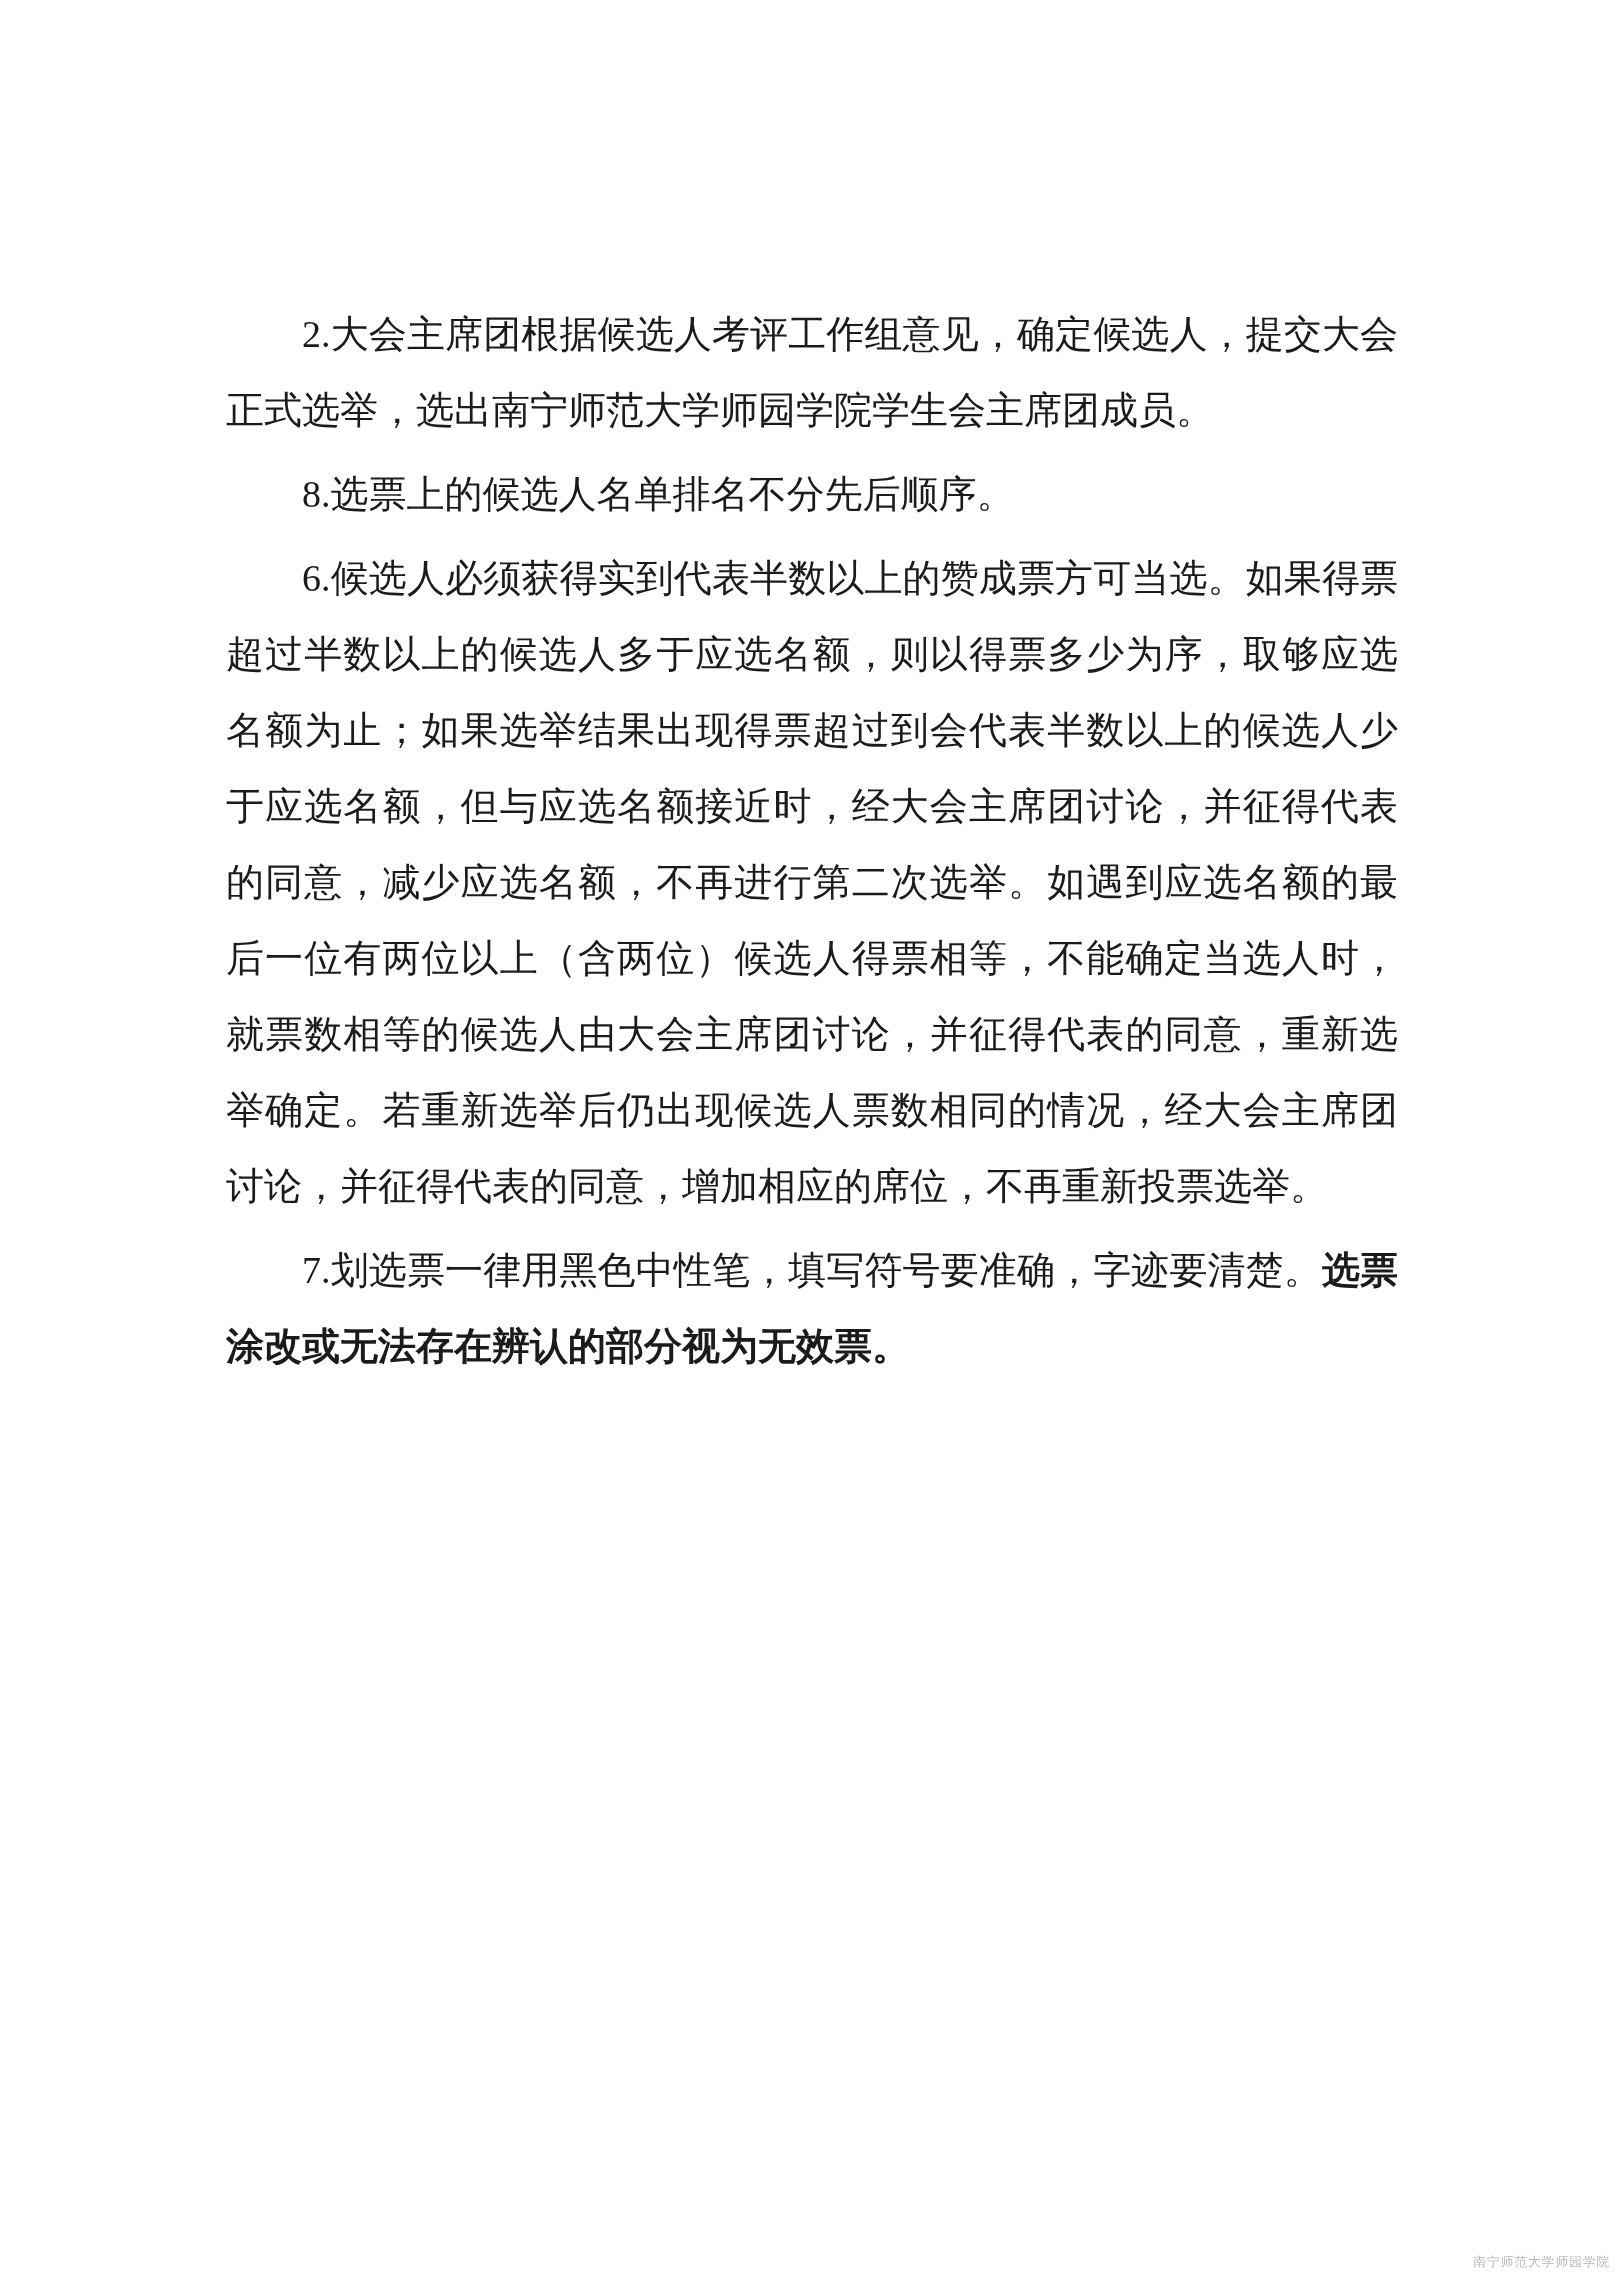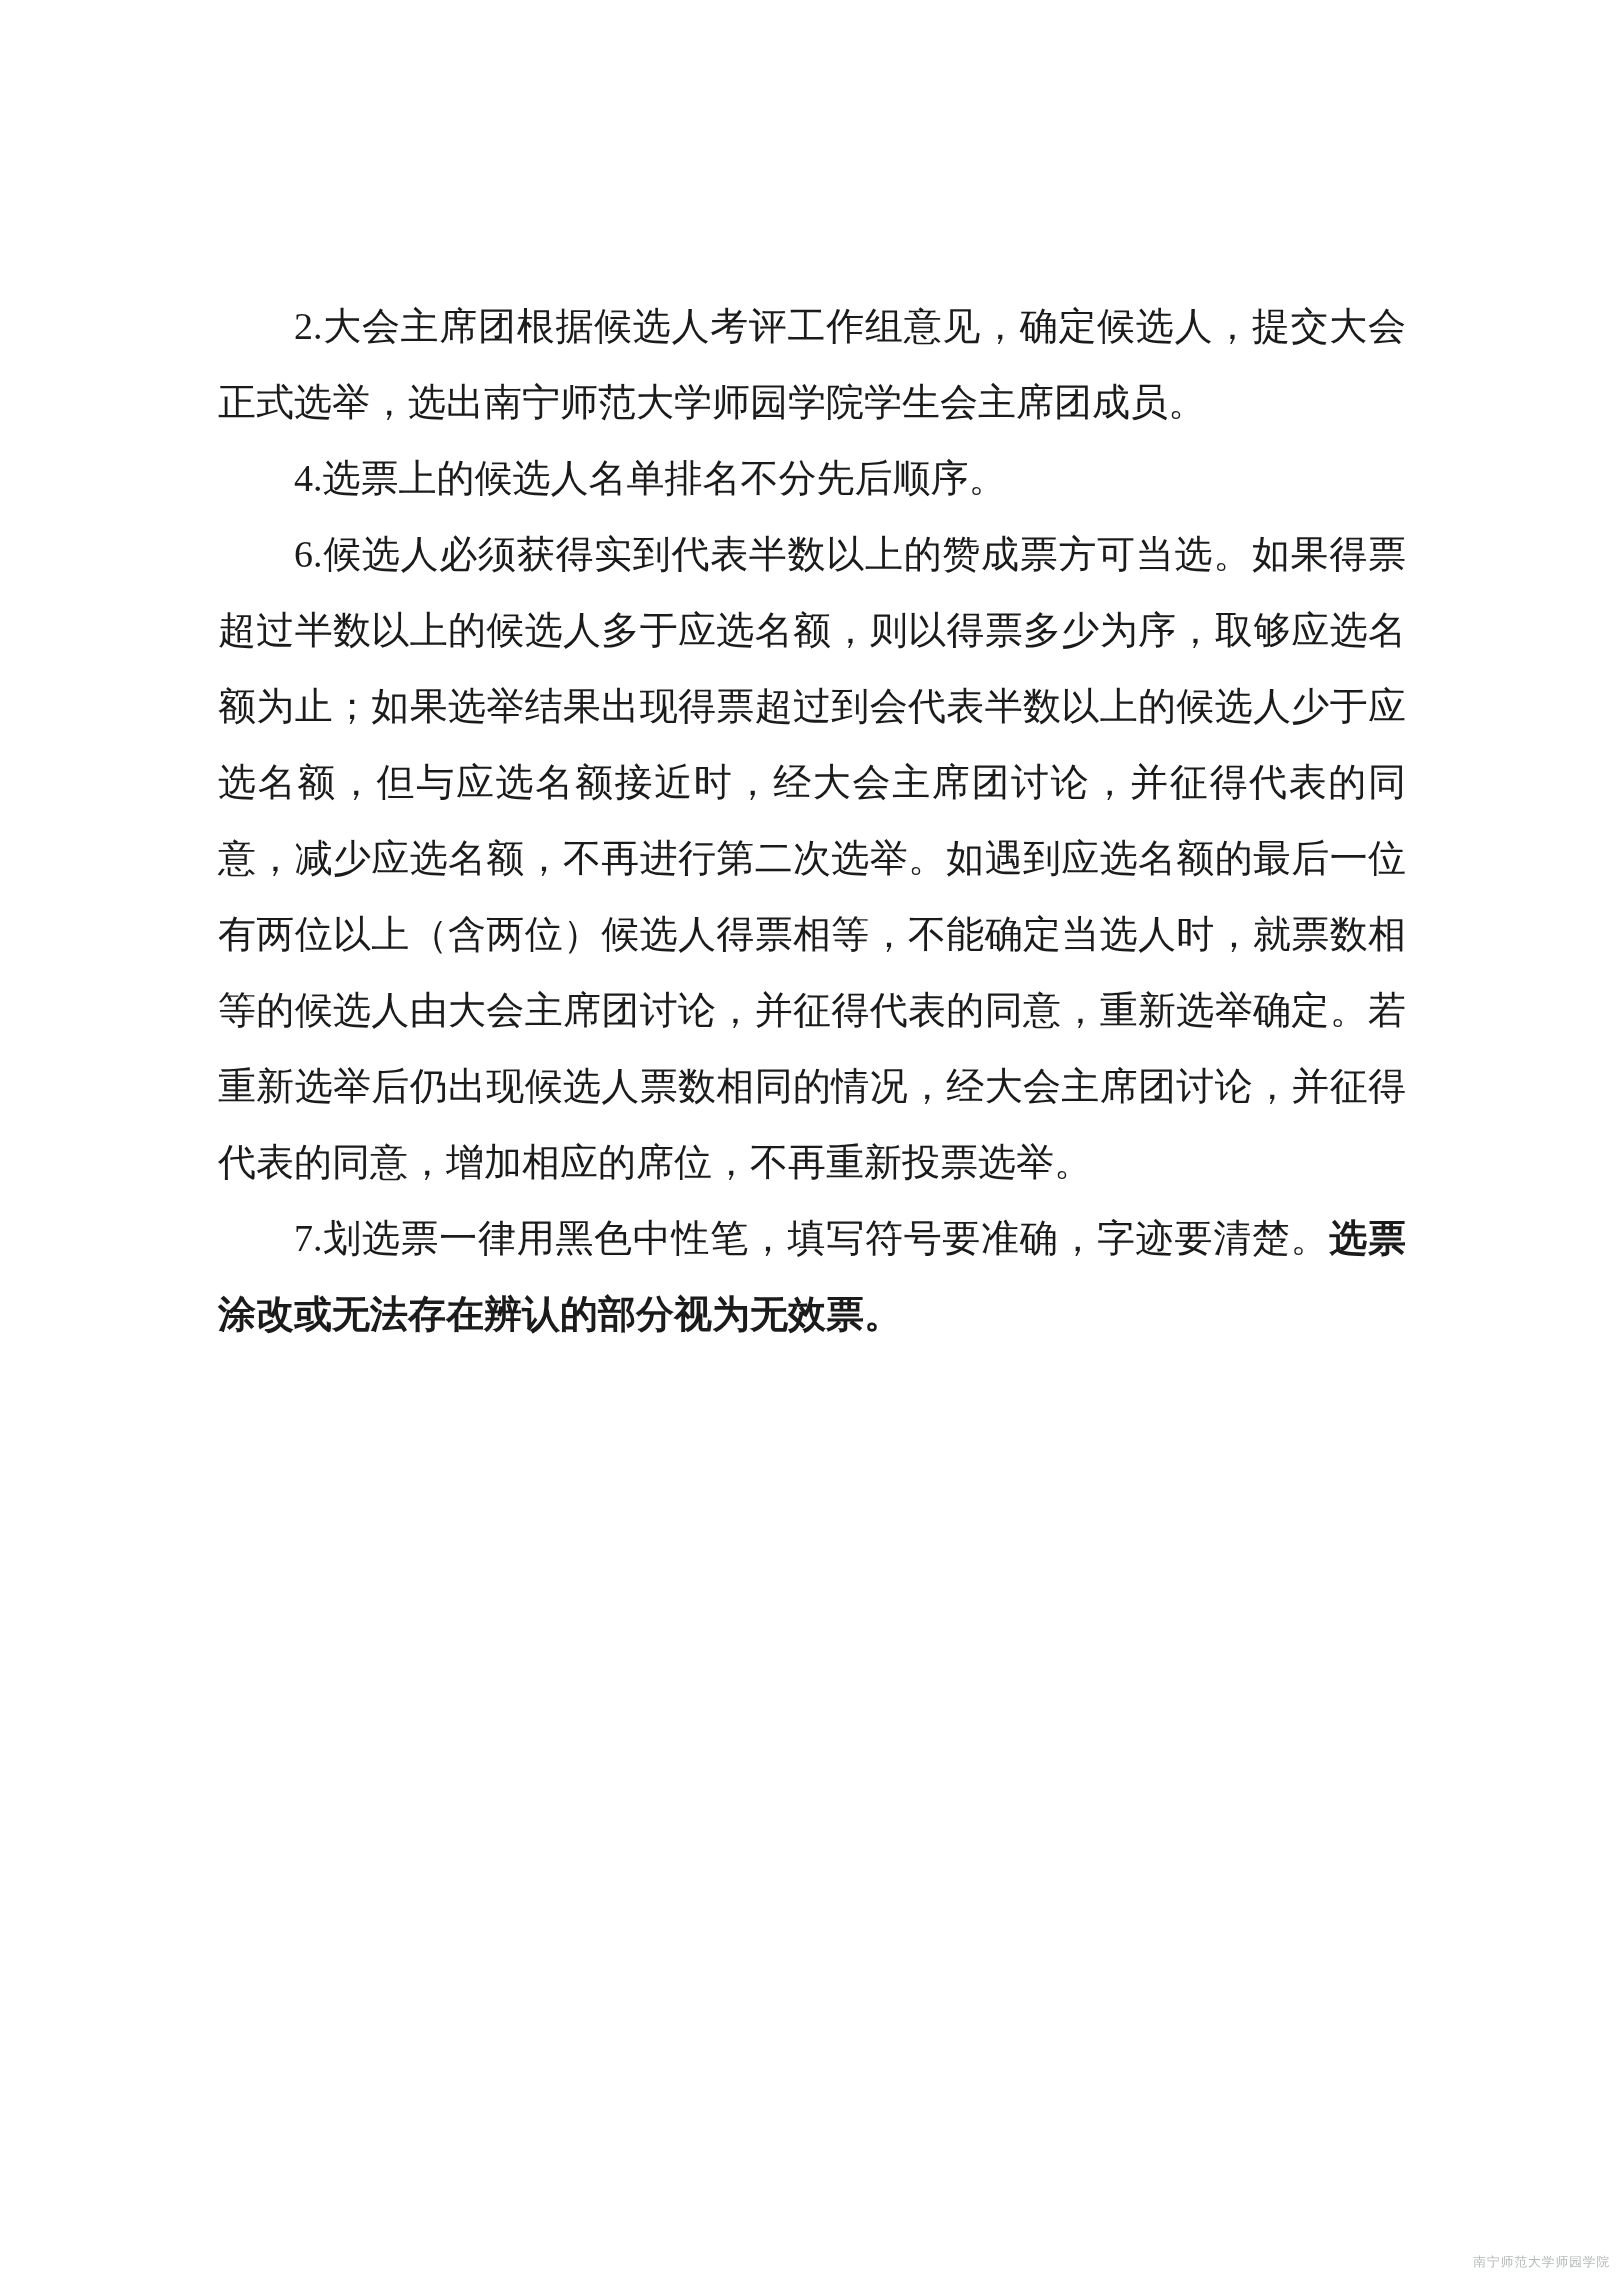--- a/index.html
+++ b/index.html
@@ -22,21 +22,21 @@
     background: #ffffff;
     overflow: hidden;
   }
   .text-block {
     position: absolute;
     left: 218px;
     top: 288px;
     width: 1188px;
   }
   .para {
-    margin: 0;
+    margin: 8px;
     padding: 0;
     font-size: 38px;
     line-height: 76px;
     color: #1b1b1b;
     text-align: justify;
     text-justify: inter-character;
     text-indent: 2em;
     word-break: break-all;
   }
   .para .bold-run {
@@ -54,21 +54,21 @@
 </style>
 </head>
 <body>
 
 <div class="page">
   <div class="text-block">
 
     <p class="para"><span>2.大会主席团根据候选人考评工作组意见，确定候选人，提交大会正式选举，选出南宁师范大学师园学院学生会主席团成员。</span></p>
 
 
-    <p class="para"><span>4.选票上的候选人名单排名不分先后顺序。</span></p>
+    <p class="para"><span>8.选票上的候选人名单排名不分先后顺序。</span></p>
 
 
     <p class="para"><span>6.候选人必须获得实到代表半数以上的赞成票方可当选。如果得票超过半数以上的候选人多于应选名额，则以得票多少为序，取够应选名额为止；如果选举结果出现得票超过到会代表半数以上的候选人少于应选名额，但与应选名额接近时，经大会主席团讨论，并征得代表的同意，减少应选名额，不再进行第二次选举。如遇到应选名额的最后一位有两位以上（含两位）候选人得票相等，不能确定当选人时，就票数相等的候选人由大会主席团讨论，并征得代表的同意，重新选举确定。若重新选举后仍出现候选人票数相同的情况，经大会主席团讨论，并征得代表的同意，增加相应的席位，不再重新投票选举。</span></p>
 
     <p class="para"><span>7.划选票一律用黑色中性笔，填写符号要准确，字迹要清楚。</span><span class="bold-run">选票涂改或无法存在辨认的部分视为无效票。</span></p>
 
 
   </div>
 
   <div class="watermark">南宁师范大学师园学院</div>

